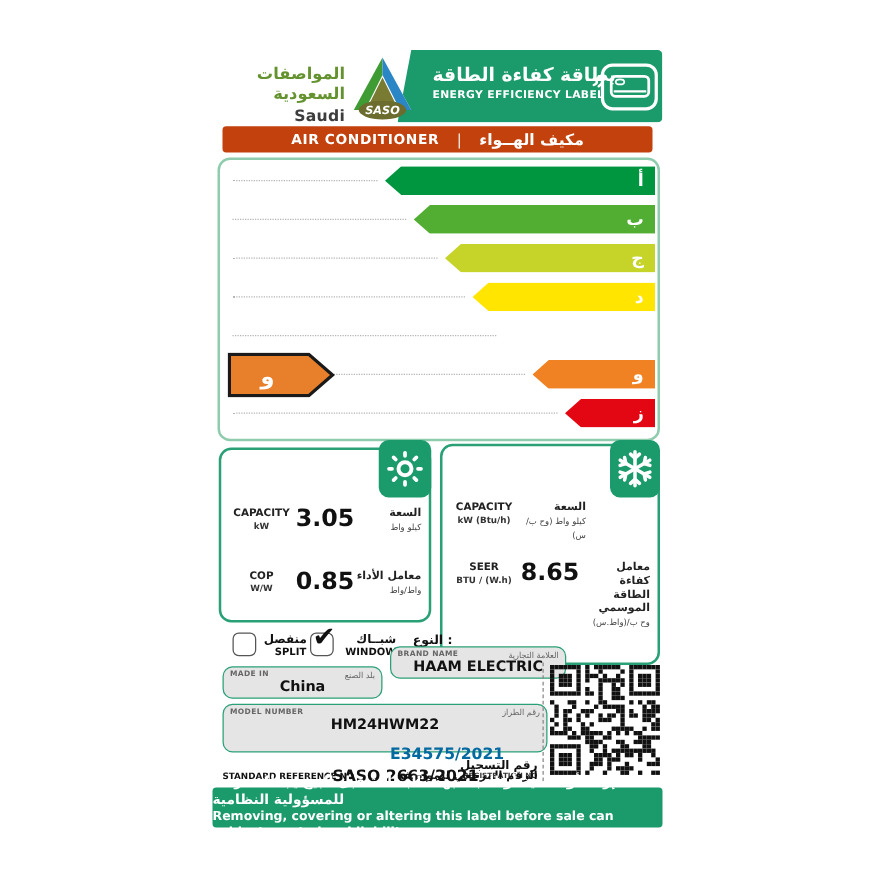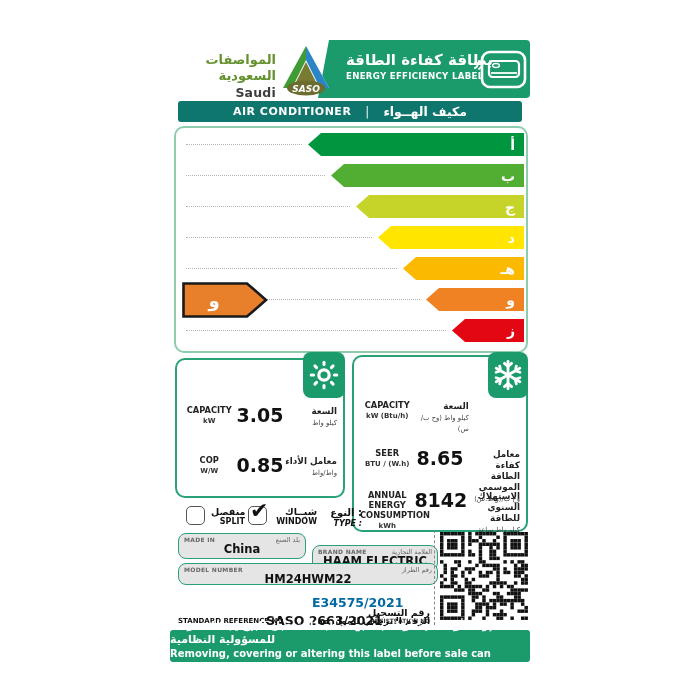--- a/index.html
+++ b/index.html
@@ -14,21 +14,21 @@
   .org-text{position:absolute;left:0;top:12px;width:106px;text-align:right;line-height:1.25;}
   .org-ar{color:#64922f;font-weight:bold;font-size:13px;}
   .org-en{color:#3d3d3f;font-weight:bold;font-size:12.5px;letter-spacing:.2px;}
   .saso-logo{position:absolute;left:109px;top:3px;}
   .title-block{position:absolute;left:176px;top:11px;color:#fff;line-height:1.3;}
   .title-ar{font-weight:bold;font-size:15px;}
   .title-en{font-weight:bold;font-size:8.6px;letter-spacing:.3px;}
   .ac-icon{position:absolute;right:3px;top:10px;}
 
   
-  .product-bar{position:absolute;left:8px;right:8px;top:61px;height:21px;background:#0f766e;
+  .product-bar{position:absolute;left:8px;right:8px;top:61px;height:21px;background:#c2410c;
                border-radius:3px;display:flex;align-items:center;justify-content:center;gap:14px;color:#fff;}
   .product-en{font-weight:bold;font-size:11px;letter-spacing:.5px;}
   .product-sep{font-size:12px;opacity:.9;}
   .product-ar{font-weight:bold;font-size:12.5px;}
 
   
   .scale-box{position:absolute;left:4px;right:2px;top:86px;height:223px;border:2px solid #8fccae;
              border-radius:10px;background:#fff;}
   .rows{position:absolute;left:2px;right:2px;top:5px;}
   .rating-row{position:relative;height:23px;margin-bottom:8px;}
@@ -64,22 +64,22 @@
   .opt-en{font-weight:bold;font-size:8px;color:#111;}
   .lbl-split{left:33px;top:4px;width:34px;}
   .lbl-window{left:95px;top:4px;width:44px;}
   .type-title{position:absolute;left:146px;top:4px;width:38px;text-align:right;line-height:1.3;}
   .type-title .ar{font-weight:bold;font-size:10px;color:#111;}
   .type-title .en{font-weight:bold;font-size:8px;color:#111;font-style:italic;}
 
   
   .info-box{position:absolute;border:1.5px solid #2aa076;border-radius:8px;background:#e5e5e5;box-sizing:border-box;}
   .made-box{left:8px;top:493px;width:128px;height:26px;}
-  .brand-box{left:142px;top:505px;width:126px;height:26px;}
-  .model-box{left:8px;top:523px;width:260px;height:22px;}
+  .brand-box{left:142px;top:477px;width:141px;height:26px;}
+  .model-box{left:8px;top:523px;width:260px;height:39px;}
   .ib-en{position:absolute;left:5px;top:2px;font-size:6px;color:#666;font-weight:bold;letter-spacing:.3px;}
   .ib-ar{position:absolute;right:5px;top:2px;font-size:6.5px;color:#666;}
   .ib-val{position:absolute;left:0;right:0;top:8px;text-align:center;font-weight:bold;font-size:11.5px;color:#111;}
 
   
   .dashed-sep{position:absolute;left:264px;top:490px;height:95px;border-left:1.6px dashed #888;}
   .qr{position:absolute;left:270px;top:492px;}
   .reg-value{position:absolute;left:142px;top:555px;font-weight:bold;font-size:12.5px;color:#0369a1;}
   .reg-label{position:absolute;right:100px;top:568px;text-align:right;line-height:1.1;}
   .reg-label .ar{font-weight:bold;font-size:9.5px;color:#111;}
@@ -155,23 +155,20 @@
             </div>
           </div>
           <div class="rating-row">
             <div class="dotted" style="right: 152px;"></div>
             <div class="rating-arrow" style="width: 146px; background: rgb(255, 229, 0);">
               <span class="rating-letter">د</span>
             </div>
           </div>
           <div class="rating-row">
             <div class="dotted" style="right: 127px;"></div>
-            <div class="rating-arrow" style="width: 121px; background: rgb(251, 186, 0);">
-              <span class="rating-letter">هـ</span>
-            </div>
           </div>
           <div class="rating-row">
             <div class="dotted" style="right: 104px;"></div>
             <div class="rating-arrow" style="width: 98px; background: rgb(240, 130, 35);">
               <span class="rating-letter">و</span>
             </div>
           </div>
           <div class="rating-row">
             <div class="dotted" style="right: 78px;"></div>
             <div class="rating-arrow" style="width: 72px; background: rgb(227, 6, 19);">
@@ -223,31 +220,20 @@
       </div>
       <div class="prow" style="top:92px;">
         <div class="pcol-en">
           <span>SEER</span><br>
           <span class="unit">BTU / (W.h)</span>
         </div>
         <div class="pcol-val">8.65</div>
         <div class="pcol-ar">
           <span>معامل كفاءة الطاقة الموسمي</span><br>
           <span class="unit">وح ب/(واط.س)</span>
-        </div>
-      </div>
-      <div class="prow" style="top:134px;">
-        <div class="pcol-en">
-          <span>ANNUAL ENERGY CONSUMPTION</span><br>
-          <span class="unit">kWh</span>
-        </div>
-        <div class="pcol-val">8142</div>
-        <div class="pcol-ar">
-          <span>الاستهلاك السنوي للطاقة</span><br>
-          <span class="unit">كيلو واط ساعة</span>
         </div>
       </div>
     </div>
 
     <div class="icon-tab heating-tab">
       <svg width="30" height="30" viewBox="0 0 30 30">
         <circle cx="15" cy="15" r="5.2" fill="none" stroke="#ffffff" stroke-width="3.2"></circle>
         <g stroke="#ffffff" stroke-width="3" stroke-linecap="round">
           <line x1="15" y1="2.2" x2="15" y2="4.6"></line>
             <line x1="15" y1="25.4" x2="15" y2="27.8"></line>

